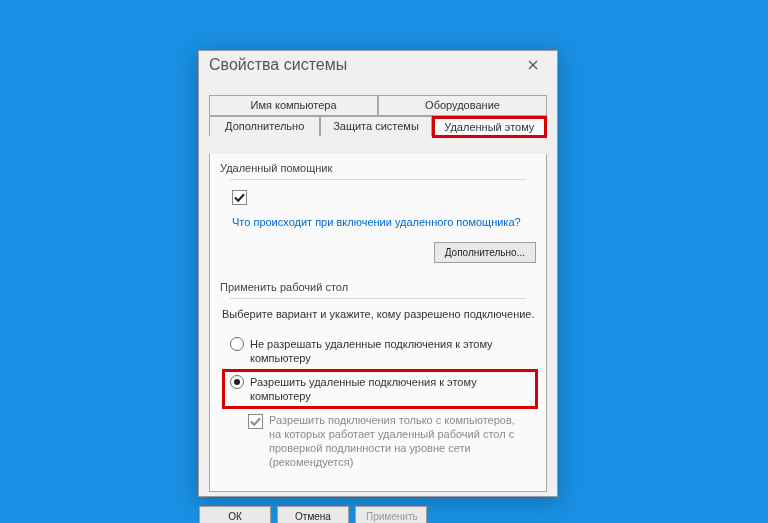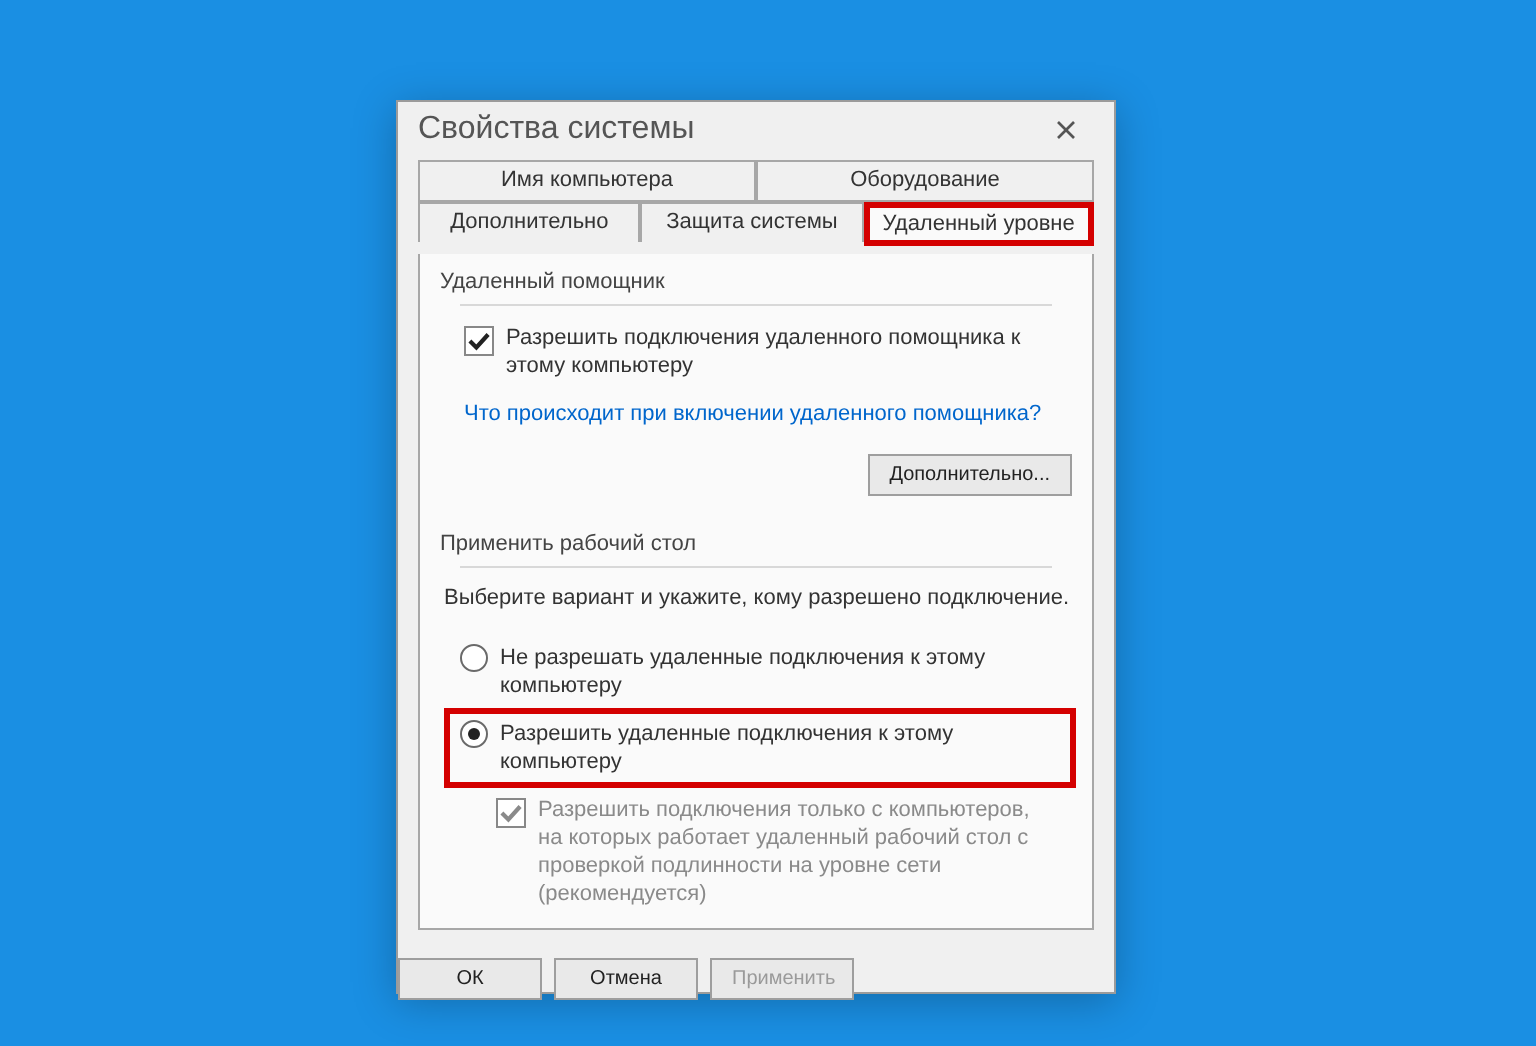--- a/index.html
+++ b/index.html
@@ -1,21 +1,21 @@
 <!DOCTYPE html>
 <html><head>
 <meta charset="utf-8">
 <style>
   html,body{margin:0;padding:0;width:768px;height:523px;font-family:"Segoe UI",Tahoma,sans-serif;font-size:11px;background:#1a8fe3;overflow:hidden}
   .dialog{position:absolute;left:198px;top:50px;width:358px;height:445px;background:#f0f0f0;border:1px solid #9b9b9b;box-shadow:0 4px 20px rgba(0,0,0,.25)}
   .titlebar{height:28px;display:flex;align-items:center;padding:0 4px 0 10px;color:#555;font-size:16px}
   .titlebar .title{flex:1}
   .titlebar .close{width:40px;height:26px;display:flex;align-items:center;justify-content:center;color:#555;cursor:pointer}
   .titlebar .close svg{width:10px;height:10px}
-  .tabs{margin:1px 10px;position:relative}
+  .tabs{margin:16px 10px;position:relative}
   .tabrow{display:flex}
   .tab{flex:1;text-align:center;height:19px;line-height:19px;border:1px solid #a7a7a7;border-bottom:none;background:#f0f0f0;font-size:11px;cursor:pointer;position:relative;color:#333}
   .tabrow.row1 .tab{border-bottom:1px solid #a7a7a7}
   .tab.active{background:#fafafa;border-bottom:1px solid #fafafa;z-index:2}
   .panel{margin:4px 10px 8px;border:1px solid #a7a7a7;border-top:none;background:#fafafa;padding:8px 10px 10px;height:338px;box-sizing:border-box;position:relative}
   .group-label{color:#444;margin-top:2px}
   .hline{position:absolute;left:10px;right:10px;top:17px;height:1px;background:#d8d8d8}
   .chk-row{display:flex;align-items:flex-start;gap:6px;margin:3px 0 3px 12px}
   .chk{width:13px;height:13px;border:1px solid #888;background:#fff;display:inline-flex;align-items:center;justify-content:center;flex-shrink:0;margin-top:1px}
   .chk-label{color:#333;line-height:14px}
@@ -48,37 +48,36 @@
   </div>
 
   <div class="tabs">
     <div class="tabrow row1">
       <div class="tab">Имя компьютера</div>
       <div class="tab">Оборудование</div>
     </div>
     <div class="tabrow row2">
       <div class="tab">Дополнительно</div>
       <div class="tab">Защита системы</div>
-      <div class="tab active highlight-tab">Удаленный уровне</div>
+      <div class="tab active highlight-tab">Удаленный этому</div>
     </div>
   </div>
 
   <div class="panel">
 
     <div class="sec1">
       <span class="group-label">Удаленный помощник</span>
       <div class="hline"></div>
       <div style="height:12px"></div>
       <div class="chk-row">
         <span class="chk">
           <svg viewBox="0 0 10 10">
               <polyline points="1.5,5 4,7.5 8.5,2.5" fill="none" stroke="#222" stroke-width="1.6"></polyline>
             </svg>
         </span>
-        <span class="chk-label" style="max-width:260px">Разрешить подключения удаленного помощника к этому компьютеру</span>
       </div>
       <span class="link">Что происходит при включении удаленного помощника?</span>
       <div class="btn-row-right">
         <button class="btn">Дополнительно...</button>
       </div>
     </div>
 
     <div style="height:18px"></div>
 
     <div class="sec1">

